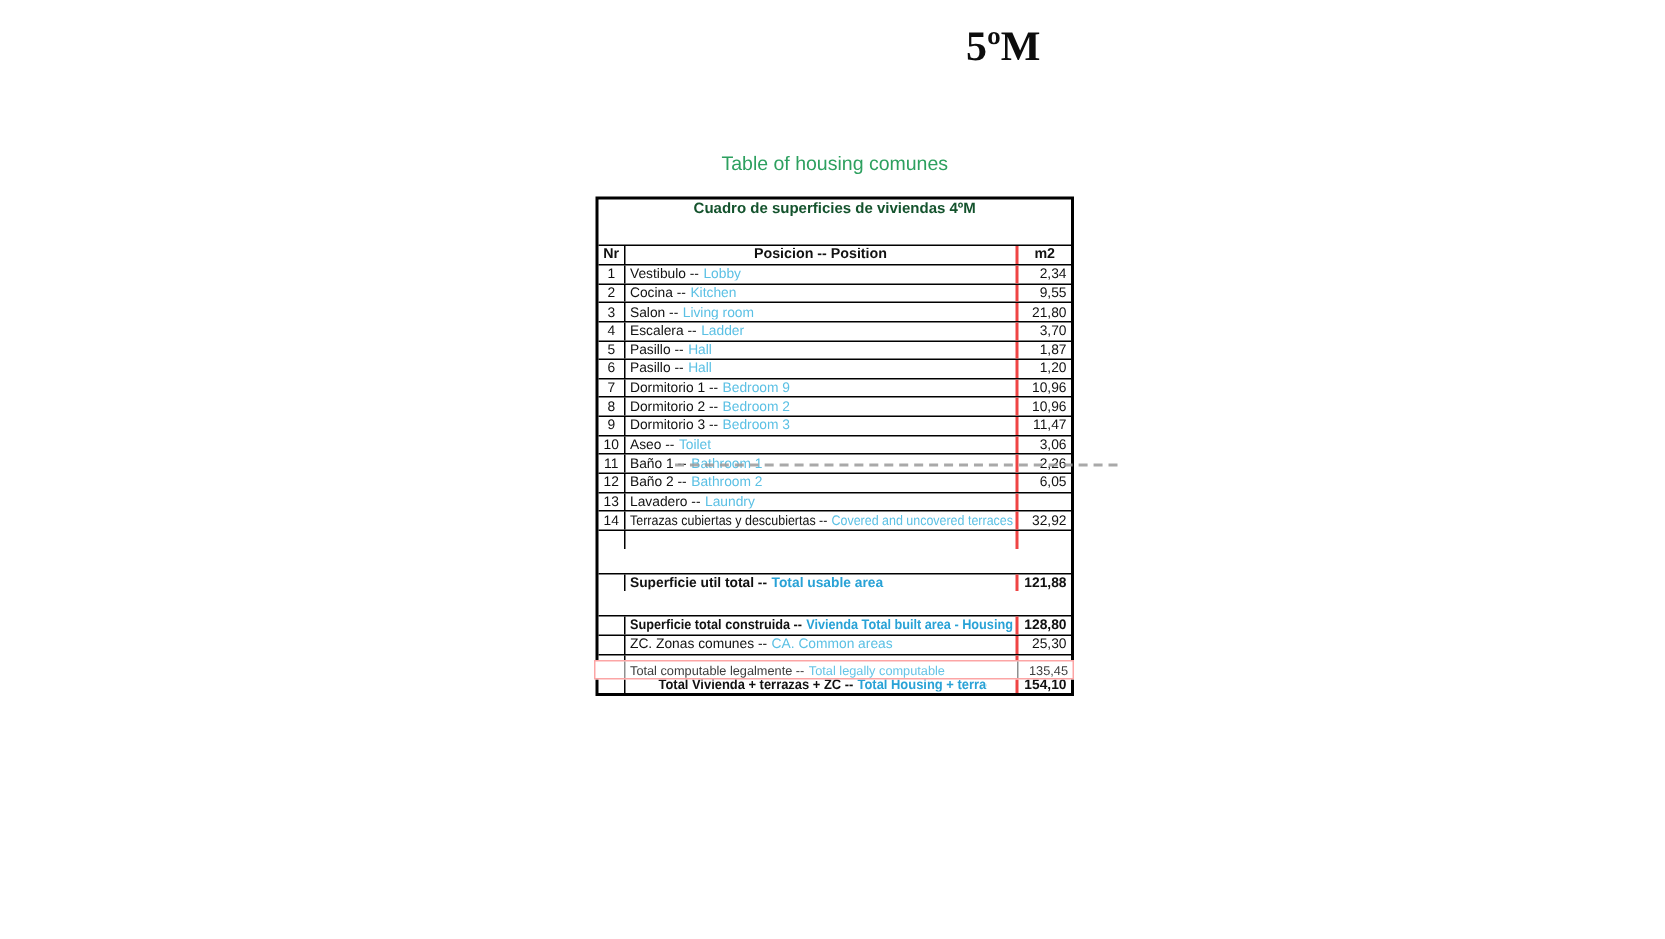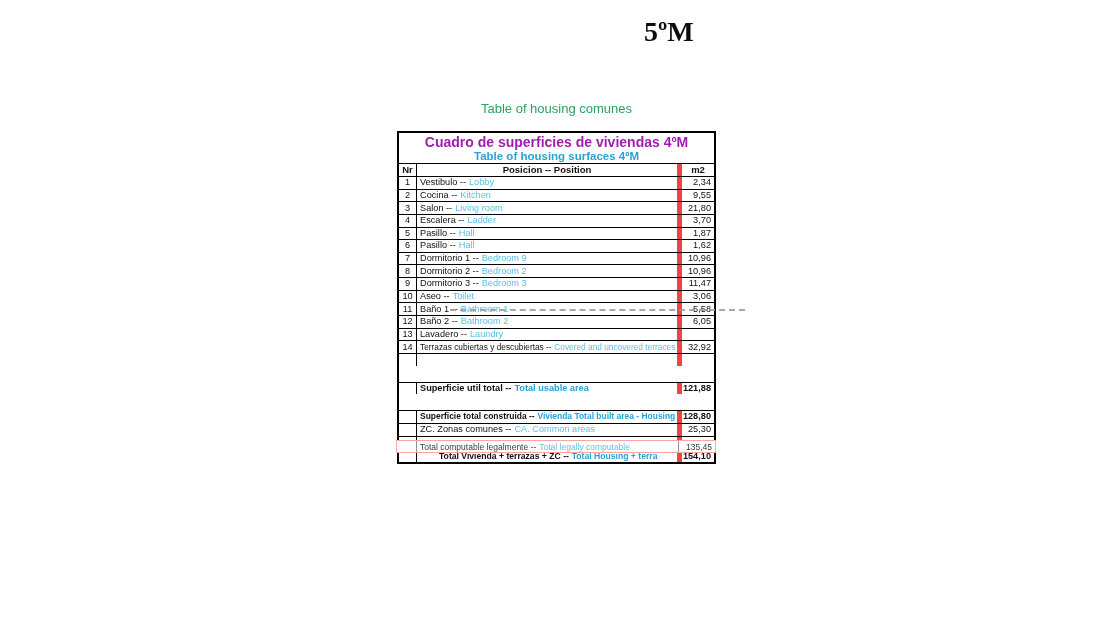--- a/index.html
+++ b/index.html
@@ -15,28 +15,28 @@
   .page-heading {
     position:absolute; left:397px; top:101px; width:319px;
     text-align:center; font-size:13px; color:#2da05f;
   }
 
   .surfaces-table {
     position:absolute; left:397px; top:131px; width:319px;
     border:2px solid #000; background:#fff; font-size:9.2px; line-height:1;
   }
   .title-block { padding-top:2px; height:30px; text-align:center; }
-  .title-es { font-size:14px; font-weight:bold; color:#a21caf; }
+  .title-es { font-size:10px; font-weight:bold; color:#14532d; }
   .title-en { font-size:11.5px; font-weight:bold; color:#29a2d6; margin-top:2px; }
 
   .trow { display:flex; align-items:center; border-top:1px solid #000; height:12.65px; }
   .c-nr   { flex:none; width:18px; height:100%; border-right:1px solid #000;
             display:flex; align-items:center; justify-content:center; }
   .c-pos  { flex:1; padding-left:3px; overflow:hidden; }
-  .c-m2   { flex:none; width:37px; height:100%; border-left:5px solid #ef4444;
+  .c-m2   { flex:none; width:37px; height:100%; border-left:2px solid #ef4444;
             display:flex; align-items:center; justify-content:flex-end; padding-right:3px; }
 
   .colhead { font-weight:bold; font-size:9.5px; height:13px; }
   .colhead .c-pos { text-align:center; padding-left:0; }
   .colhead .c-m2 { justify-content:center; padding-right:0; }
 
   .fit { display:inline-block; white-space:nowrap; transform-origin:0 50%; }
   .en { margin-left:3px; color:#5bc0e4; }
   .sum-bold { font-weight:bold;margin-top:16px; }
   .sum-bold .en, .total-row .en { color:#29a2d6; }
@@ -63,21 +63,20 @@
 
 <div class="canvas">
 
   <div class="corner-title">5ºM</div>
 
   <div class="page-heading">Table of housing comunes</div>
 
   <div class="surfaces-table">
     <div class="title-block">
       <div class="title-es">Cuadro de superficies de viviendas 4ºM</div>
-      <div class="title-en">Table of housing surfaces 4ºM</div>
     </div>
 
     <div class="trow colhead">
       <div class="c-nr">Nr</div>
       <div class="c-pos">Posicion -- Position</div>
       <div class="c-m2">m2</div>
     </div>
 
     <div>
 
@@ -107,21 +106,21 @@
 
         <div class="trow">
           <div class="c-nr">5</div>
           <div class="c-pos"><span class="fit"><span class="es">Pasillo --</span><span class="en">Hall</span></span></div>
           <div class="c-m2">1,87</div>
         </div>
 
         <div class="trow">
           <div class="c-nr">6</div>
           <div class="c-pos"><span class="fit"><span class="es">Pasillo --</span><span class="en">Hall</span></span></div>
-          <div class="c-m2">1,62</div>
+          <div class="c-m2">1,20</div>
         </div>
 
         <div class="trow">
           <div class="c-nr">7</div>
           <div class="c-pos"><span class="fit"><span class="es">Dormitorio 1 --</span><span class="en">Bedroom 9</span></span></div>
           <div class="c-m2">10,96</div>
         </div>
 
         <div class="trow">
           <div class="c-nr">8</div>
@@ -137,21 +136,21 @@
 
         <div class="trow">
           <div class="c-nr">10</div>
           <div class="c-pos"><span class="fit"><span class="es">Aseo --</span><span class="en">Toilet</span></span></div>
           <div class="c-m2">3,06</div>
         </div>
 
         <div class="trow">
           <div class="c-nr">11</div>
           <div class="c-pos"><span class="fit"><span class="es">Baño 1 --</span><span class="en">Bathroom 1</span></span></div>
-          <div class="c-m2">5,58</div>
+          <div class="c-m2">2,26</div>
         </div>
 
         <div class="trow">
           <div class="c-nr">12</div>
           <div class="c-pos"><span class="fit"><span class="es">Baño 2 --</span><span class="en">Bathroom 2</span></span></div>
           <div class="c-m2">6,05</div>
         </div>
 
         <div class="trow">
           <div class="c-nr">13</div>

